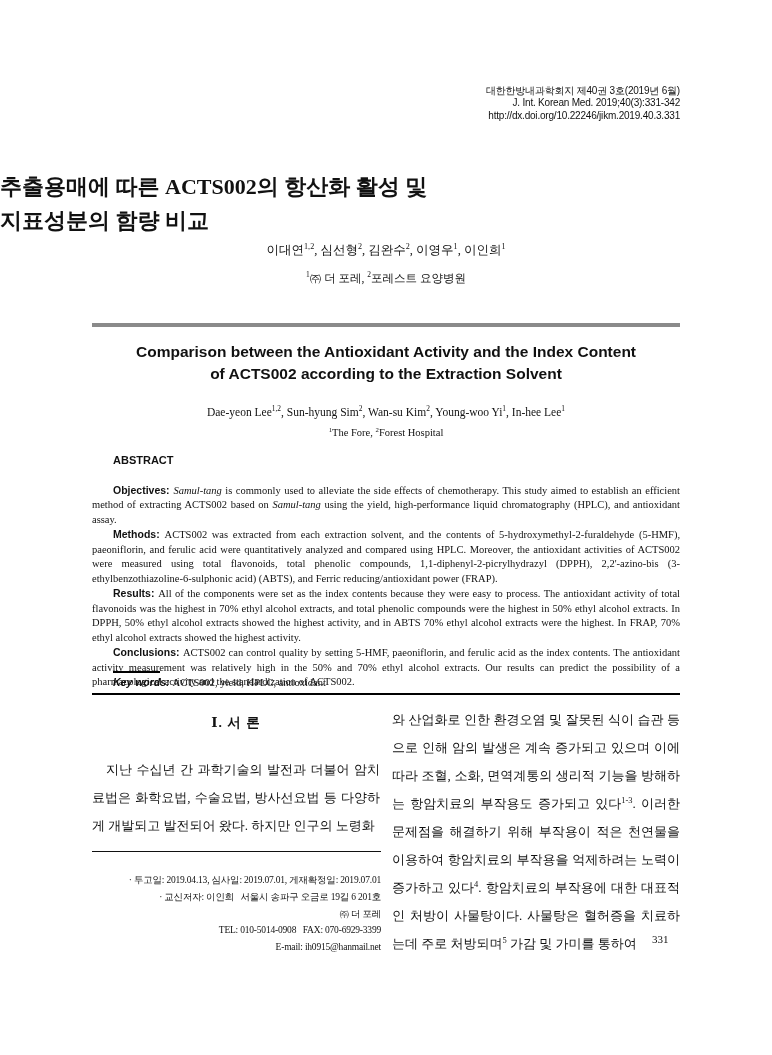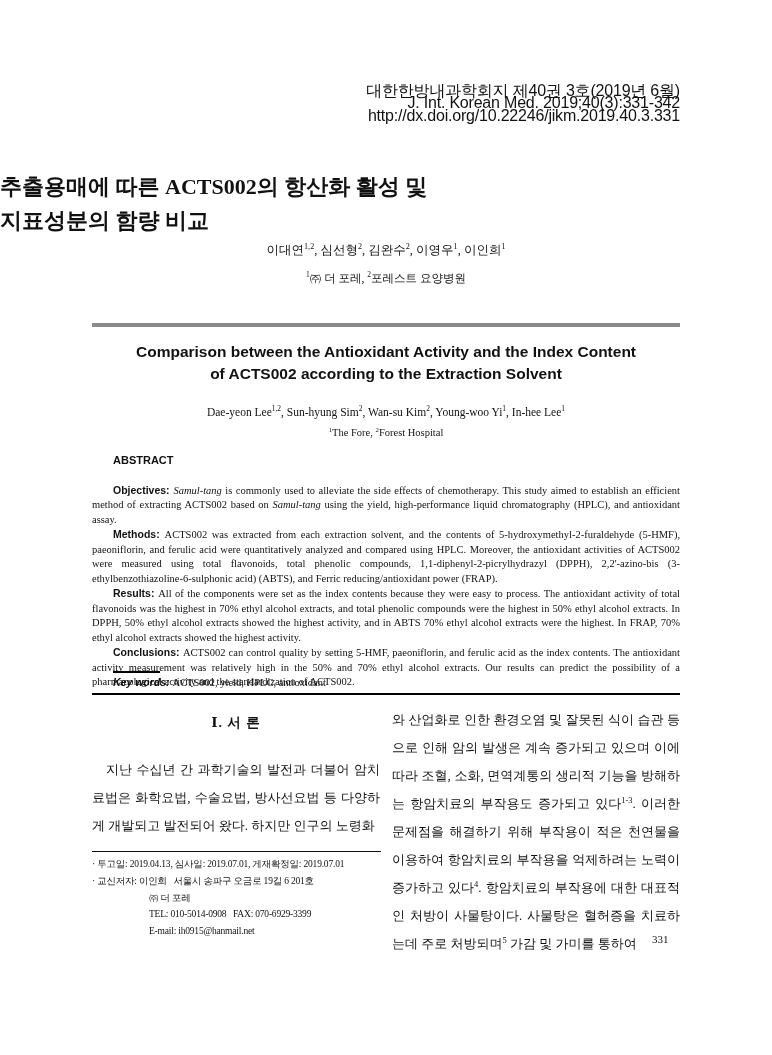--- a/index.html
+++ b/index.html
@@ -12,21 +12,21 @@
     font-family: "Liberation Serif", "DejaVu Serif", serif;
     overflow: hidden;
   }
   
   .journal-header {
     position: absolute;
     top: 85px;
     right: 92px;
     text-align: right;
     font-family: "Liberation Sans", "DejaVu Sans", sans-serif;
-    font-size: 16px;
+    font-size: 10px;
     line-height: 12.4px;
     letter-spacing: -0.2px;
   }
   
   .k-title {
     position: absolute;
     top: 170px;
     left: 0;
     width: 100%;
     text-align: left;
@@ -156,24 +156,25 @@
     margin: 0;
   }
   .indent-first { text-indent: 14px; }
   
   .footnote {
     position: absolute;
     top: 851px;
     left: 92px;
     width: 289px;
     border-top: 1.5px solid #111111;
-    padding-top: 4px;
+    padding-top: 20px;
     font-size: 9.5px;
     line-height: 16.8px;
     letter-spacing: -0.2px;
+    text-align: right;
   }
   .fn-line { white-space: pre-wrap; }
   .fn-indented { padding-left: 57px; }
   .page-number {
     position: absolute;
     top: 933px;
     left: 652px;
     font-size: 11px;
   }
 </style>

